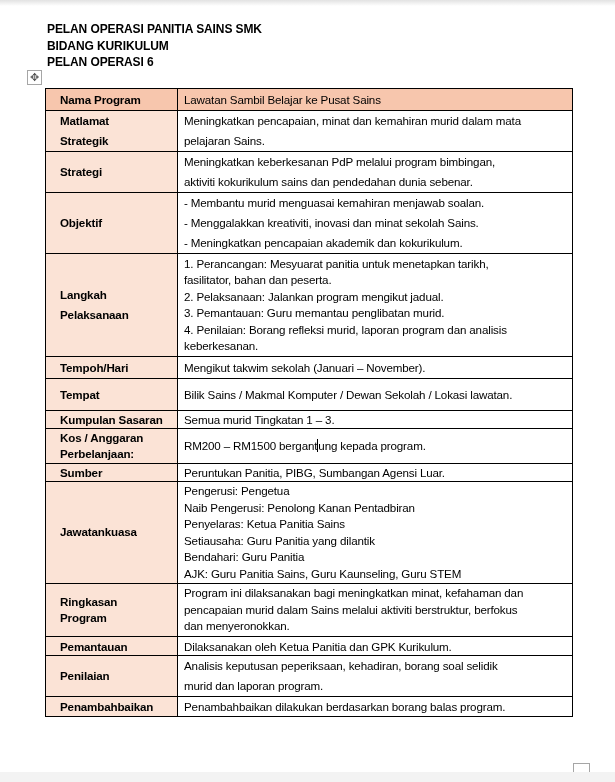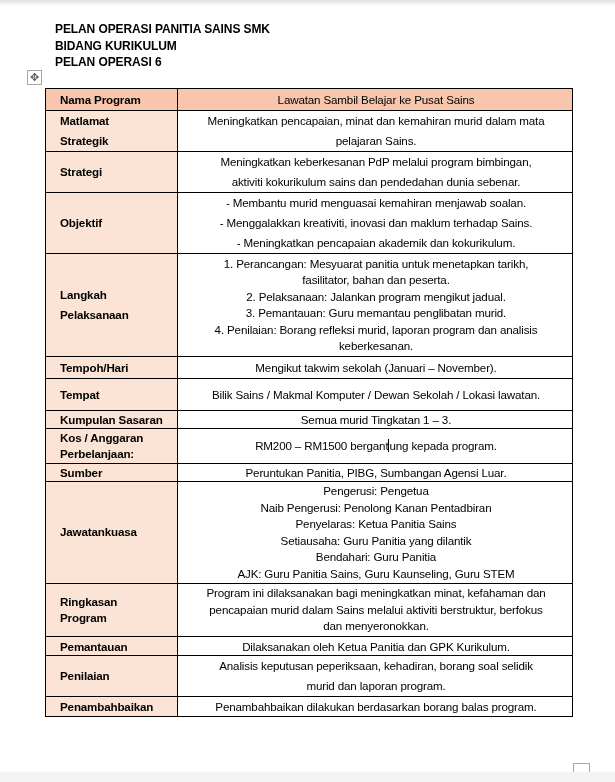--- a/index.html
+++ b/index.html
@@ -14,21 +14,20 @@
     background: linear-gradient(#e2e2e2, #ffffff);
   }
   .bottom-bar {
     position: absolute; left: 0; top: 772px; width: 615px; height: 10px;
     background: #f3f3f3;
   }
   .heading {
     position: absolute; left: 47px; top: 21px;
     font-size: 12px; font-weight: bold; line-height: 16.5px;
     letter-spacing: -0.1px;
-    margin-left: 8px;
   }
   .heading div { white-space: nowrap; }
   .move-handle {
     position: absolute; left: 27px; top: 70px; width: 15px; height: 15px;
     border: 1px solid #a6a6a6; box-sizing: border-box; background: #fff;
     display: flex; align-items: center; justify-content: center;
     font-size: 11px; color: #555; line-height: 1;
   }
   .resize-handle {
     position: absolute; left: 573px; top: 763px; width: 17px; height: 12px;
@@ -39,21 +38,21 @@
     width: 528px; border-collapse: collapse; table-layout: fixed;
     font-size: 11.6px; letter-spacing: -0.15px;
   }
   table.plan td {
     border: 1px solid #000; padding: 0 4px 0 6px; vertical-align: middle;
     line-height: 17px;
   }
   table.plan td.label {
     width: 113px; background: #fbe3d6; font-weight: bold; padding-left: 14px;
   }
-  table.plan td.value { background: #ffffff; text-align: center; }
+  table.plan td.value { background: #ffffff; }
   table.plan tr.head td { background: #f7c6ad; }
   table.plan tr.head td.label { background: #f7c6ad; }
   .line { display: block; white-space: nowrap; }
   .tight .line { line-height: 16.5px; }
   .spaced .line { line-height: 20px; }
   .cursor {
     display: inline-block; width: 1px; height: 13px; background: #000;
     vertical-align: -2px; margin: 0 0 0 0;
   }
 </style>
@@ -105,21 +104,21 @@
       <span class="line">aktiviti kokurikulum sains dan pendedahan dunia sebenar.</span>
     </td>
   </tr>
 
   <tr class="spaced" style="height:61px">
     <td class="label">
           <span class="line">Objektif</span>
         </td>
     <td class="value">
       <span class="line">- Membantu murid menguasai kemahiran menjawab soalan.</span>
-      <span class="line">- Menggalakkan kreativiti, inovasi dan maklum terhadap Sains.</span>
+      <span class="line">- Menggalakkan kreativiti, inovasi dan minat sekolah Sains.</span>
       <span class="line">- Meningkatkan pencapaian akademik dan kokurikulum.</span>
     </td>
   </tr>
 
   <tr class="tight" style="height:103px">
     <td class="label spaced">
       <span class="line" style="line-height:20px">Langkah</span>
       <span class="line" style="line-height:20px">Pelaksanaan</span>
     </td>
     <td class="value">

